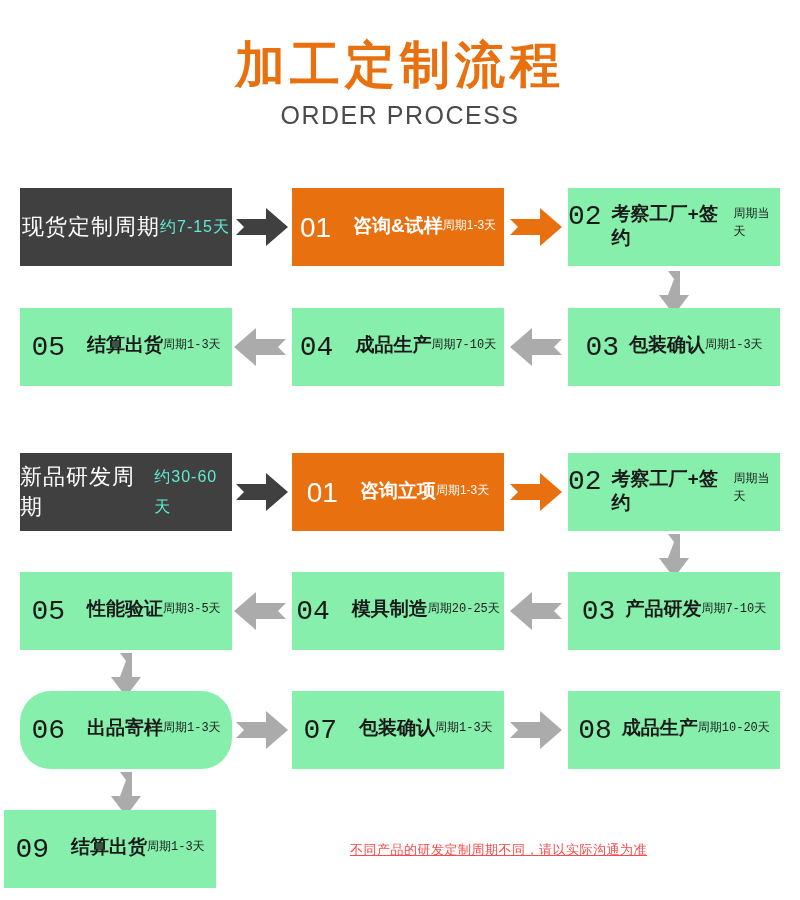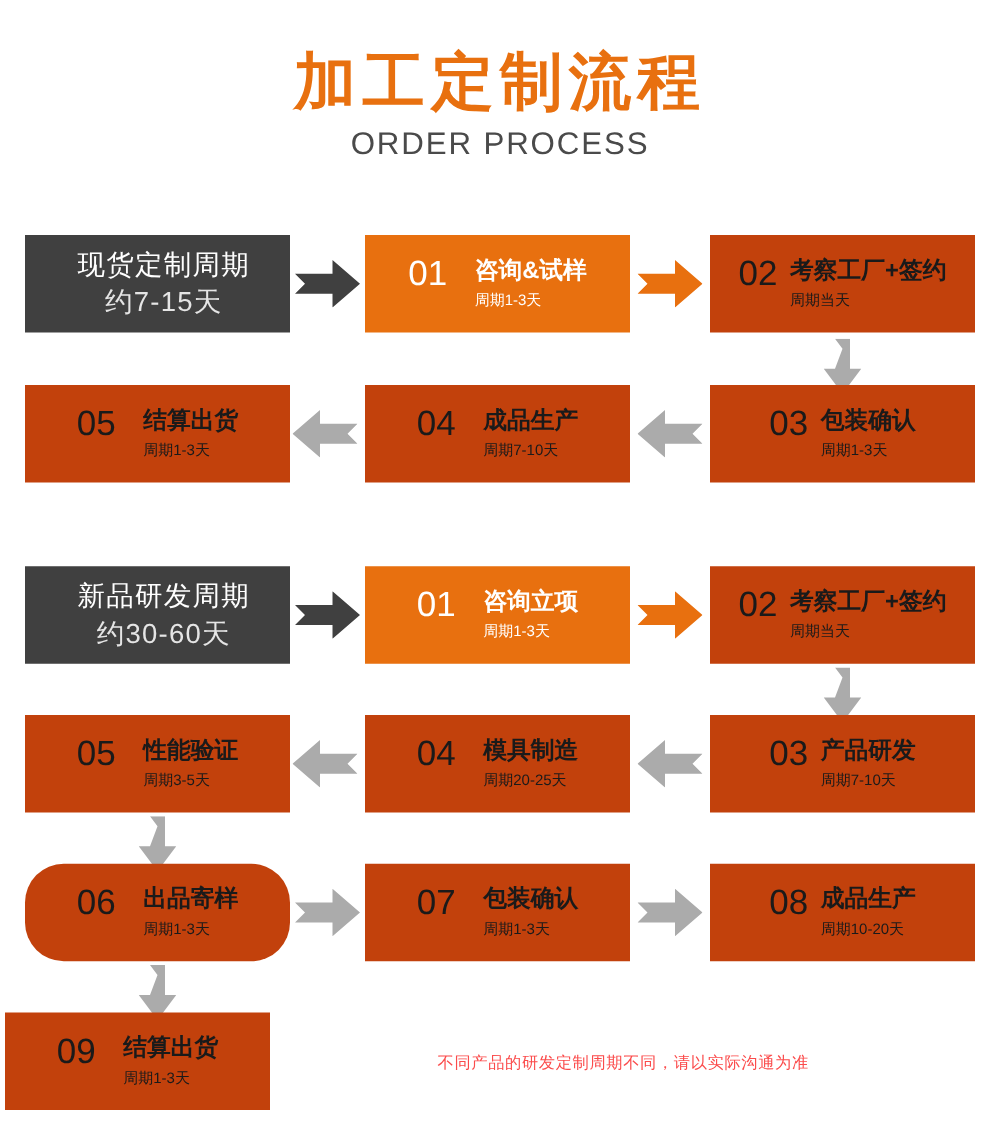--- a/index.html
+++ b/index.html
@@ -24,39 +24,38 @@
   }
 
   
   .box {
     position: absolute;
     width: 212px; height: 78px;
     display: flex; align-items: center; justify-content: center;
   }
   .box.dark   { background: #404040; }
   .box.orange { background: #e8700f; }
-  .box.grey   { background: #c2410c; }
+  .box.grey   { background: #86efac; font-family: Liberation Mono, monospace; }
 
   
   .hdr-lines {
-    display: flex; flex-direction: column;
+    display: flex; 
     align-items: center; justify-content: center;
     width: 100%;
-    padding-left: 10px;
   }
   .hdr-l1 { font-size: 22px; color: #ffffff; line-height: 30px; letter-spacing: 1px; }
-  .hdr-l2 { font-size: 22px; color: #e5e5e5; line-height: 30px; letter-spacing: 1px; }
+  .hdr-l2 { font-size: 16px; color: #5eead4; line-height: 30px; letter-spacing: 1px; }
 
   
   .step-wrap { display: flex; align-items: flex-start; }
   .step-num {
     font-size: 28px; font-weight: 400;
     line-height: 24px; padding-top: 2px;
   }
-  .step-txt { display: flex; flex-direction: column; }
+  .step-txt { display: flex; flex-direction: row; }
   .step-label { font-size: 19px; font-weight: 700; line-height: 24px; }
   .step-sub   { font-size: 12px; font-weight: 400; line-height: 18px; margin-top: 2px; }
 
   .box.orange .step-num, .box.orange .step-label, .box.orange .step-sub { color: #ffffff; }
   .box.grey   .step-num, .box.grey   .step-label, .box.grey   .step-sub { color: #1a1a1a; }
 
   
   .gap-wide .step-num { margin-right: 22px; }
   .gap-narrow .step-num { margin-right: 10px; }
 
@@ -317,15 +316,15 @@
   <div class="box grey gap-wide" style="left:4px; top:810px;">
     <div class="step-wrap">
       <div class="step-num">09</div>
       <div class="step-txt">
         <div class="step-label">结算出货</div>
         <div class="step-sub">周期1-3天</div>
       </div>
     </div>
   </div>
 
-  <div class="note" style="left:350px; top:841px;">不同产品的研发定制周期不同，请以实际沟通为准</div>
+  <div class="note" style="left:350px; top:841px;text-decoration:underline;">不同产品的研发定制周期不同，请以实际沟通为准</div>
 
 </div>
 
 </body></html>

